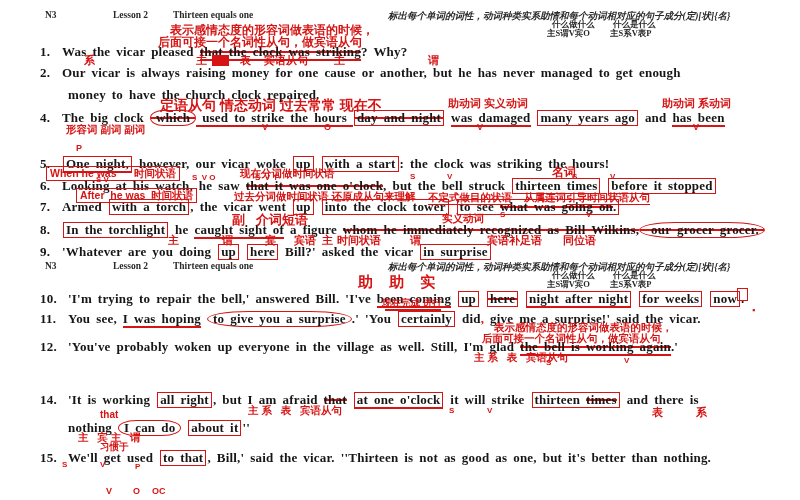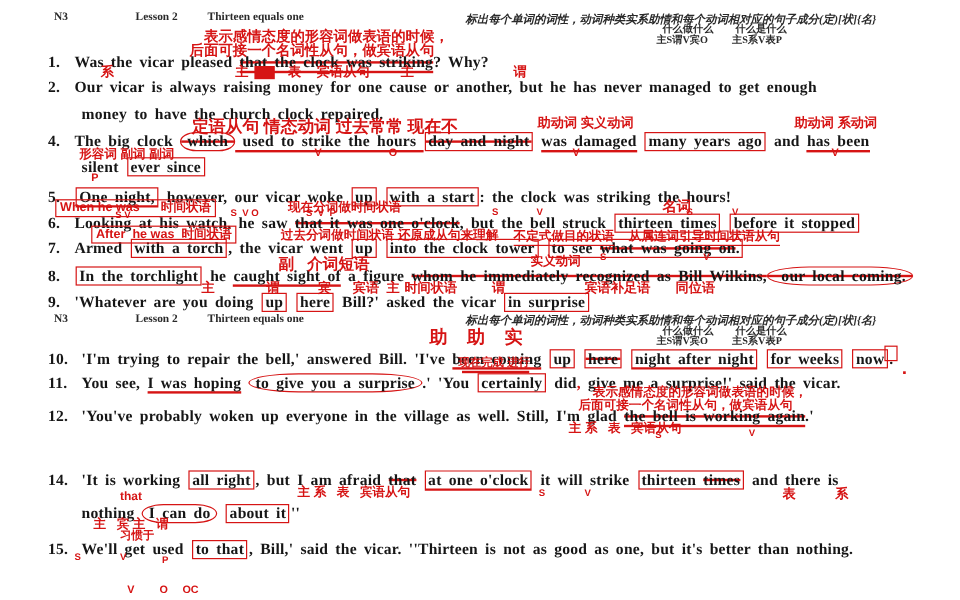--- a/index.html
+++ b/index.html
@@ -52,25 +52,24 @@
     <span class="h s" style="left:552px;top:9px">什么做什么</span>
     <span class="h s" style="left:613px;top:9px">什么是什么</span>
     <span class="h s" style="left:547px;top:18px">主S谓V宾O</span>
     <span class="h s" style="left:610px;top:18px">主S系V表P</span>
   </div>
 
 <div class="line" style="left: 40px; top: 45px;"><span class="num" style="width: 22px;">1.</span><span>Was the vicar pleased </span><span class="sg-strike sg-ul">that the clock was striking</span><span>? Why?</span></div>
     <div class="line" style="left: 40px; top: 66px;"><span class="num" style="width: 22px;">2.</span><span>Our vicar is always raising money for one cause or another, but he has never managed to get enough</span></div>
     <div class="line" style="left: 68px; top: 88px;"><span>money to have the church clock repaired.</span></div>
     <div class="line" style="left: 40px; top: 110px;"><span class="num" style="width: 22px;">4.</span><span>The big clock </span><span class="sg-oval sg-strike">which</span><span class="sg-ul"> used to strike the hours </span><span class="sg-box sg-strike">day and night</span><span> </span><span class="sg-ul">was damaged</span><span> </span><span class="sg-box">many years ago</span><span> and </span><span class="sg-ul">has been</span></div>
-    <div class="line" style="left: 68px; top: 131px;"><span>silent </span><span class="sg-box">ever since</span></div>
     <div class="line" style="left: 40px; top: 156px;"><span class="num" style="width: 22px;">5.</span><span class="sg-box sg-ul">One night,</span><span> however, our vicar woke </span><span class="sg-box">up</span><span> </span><span class="sg-box">with a start</span><span>: the clock was striking the hours!</span></div>
     <div class="line" style="left: 40px; top: 178px;"><span class="num" style="width: 22px;">6.</span><span>Looking at his watch, he saw </span><span class="sg-strike">that it was one o'clock</span><span>, but the bell struck </span><span class="sg-box">thirteen times</span><span> </span><span class="sg-box">before it stopped</span></div>
     <div class="line" style="left: 40px; top: 199px;"><span class="num" style="width: 22px;">7.</span><span>Armed </span><span class="sg-box">with a torch</span><span>, the vicar went </span><span class="sg-box">up</span><span> </span><span class="sg-box">into the clock tower</span><span> </span><span class="sg-box"><span>to see </span><span class="sg-strike">what was going on</span><span>.</span></span></div>
-    <div class="line" style="left: 40px; top: 222px;"><span class="num" style="width: 22px;">8.</span><span class="sg-box">In the torchlight</span><span> he </span><span class="sg-ul">caught sight of</span><span> a figure </span><span class="sg-strike">whom he immediately recognized as Bill Wilkins,</span><span class="sg-oval sg-strike"> our local coming.</span></div>
+    <div class="line" style="left: 40px; top: 222px;"><span class="num" style="width: 22px;">8.</span><span class="sg-box">In the torchlight</span><span> he </span><span class="sg-ul">caught sight of</span><span> a figure </span><span class="sg-strike">whom he immediately recognized as Bill Wilkins,</span><span class="sg-oval sg-strike"> our grocer grocer.</span></div>
     <div class="line" style="left: 40px; top: 244px;"><span class="num" style="width: 22px;">9.</span><span>'Whatever are you doing </span><span class="sg-box">up</span><span> </span><span class="sg-box">here</span><span> Bill?' asked the vicar </span><span class="sg-box">in surprise</span></div>
     <div class="line" style="left: 40px; top: 291px;"><span class="num" style="width: 28px;">10.</span><span>'I'm trying to repair the bell,' answered Bill. 'I've </span><span class="sg-ul">been coming</span><span> </span><span class="sg-box">up</span><span> </span><span class="sg-box sg-strike">here</span><span> </span><span class="sg-box sg-ul">night after night</span><span> </span><span class="sg-box">for weeks</span><span> </span><span class="sg-box">now</span><span>.</span></div>
     <div class="line" style="left: 40px; top: 311px;"><span class="num" style="width: 28px;">11.</span><span>You see, </span><span class="sg-ul">I was hoping</span><span> </span><span class="sg-oval">to give you a surprise</span><span>.' 'You </span><span class="sg-box">certainly</span><span> did</span><span class="sg-red">,</span><span> give me a surprise!' said the vicar.</span></div>
     <div class="line" style="left: 40px; top: 340px;"><span class="num" style="width: 28px;">12.</span><span>'You've probably woken up everyone in the village as well. Still, I'm glad </span><span class="sg-strike sg-ul">the bell is working again</span><span>.'</span></div>
     <div class="line" style="left: 40px; top: 392px;"><span class="num" style="width: 28px;">14.</span><span>'It is working </span><span class="sg-box">all right</span><span>, but I am afraid </span><span class="sg-strike">that</span><span> </span><span class="sg-box sg-ul">at one o'clock</span><span> it will strike </span><span class="sg-box"><span>thirteen </span><span class="sg-strike">times</span></span><span> and there is</span></div>
     <div class="line" style="left: 68px; top: 420px;"><span>nothing </span><span class="sg-oval">I can do</span><span> </span><span class="sg-box">about it</span><span>''</span></div>
     <div class="line" style="left: 40px; top: 450px;"><span class="num" style="width: 28px;">15.</span><span>We'll get used </span><span class="sg-box">to that</span><span>, Bill,' said the vicar. ''Thirteen is not as good as one, but it's better than nothing.</span></div>
     <span class="lbl" style="left: 170px; top: 24px; font-size: 12px;">表示感情态度的形容词做表语的时候，</span>
     <span class="lbl" style="left: 158px; top: 36px; font-size: 12px;">后面可接一个名词性从句，做宾语从句</span>
     <span class="lbl" style="left: 84px; top: 55px; font-size: 11px;">系</span>

